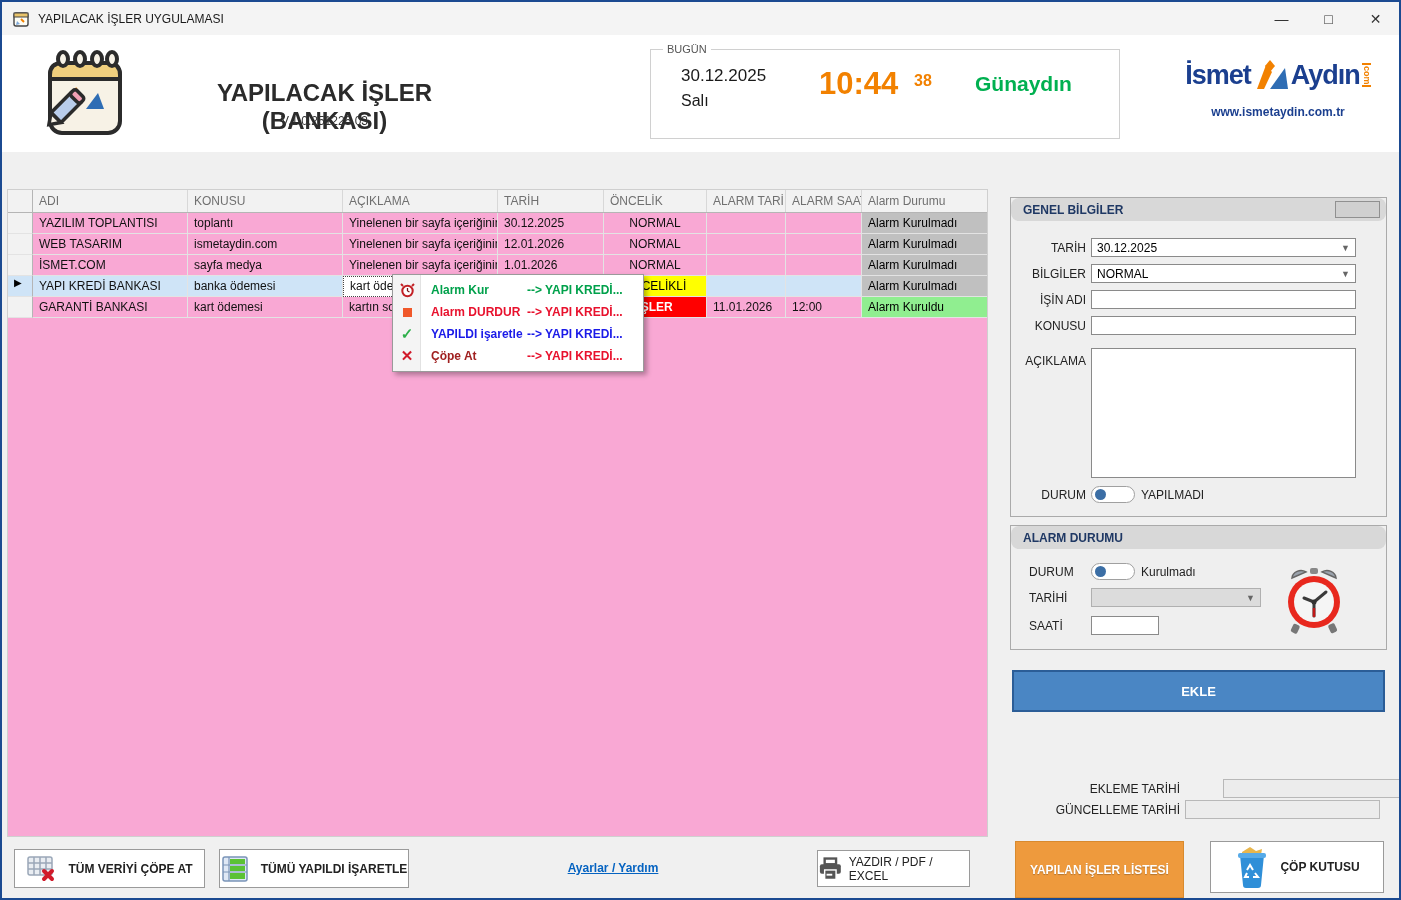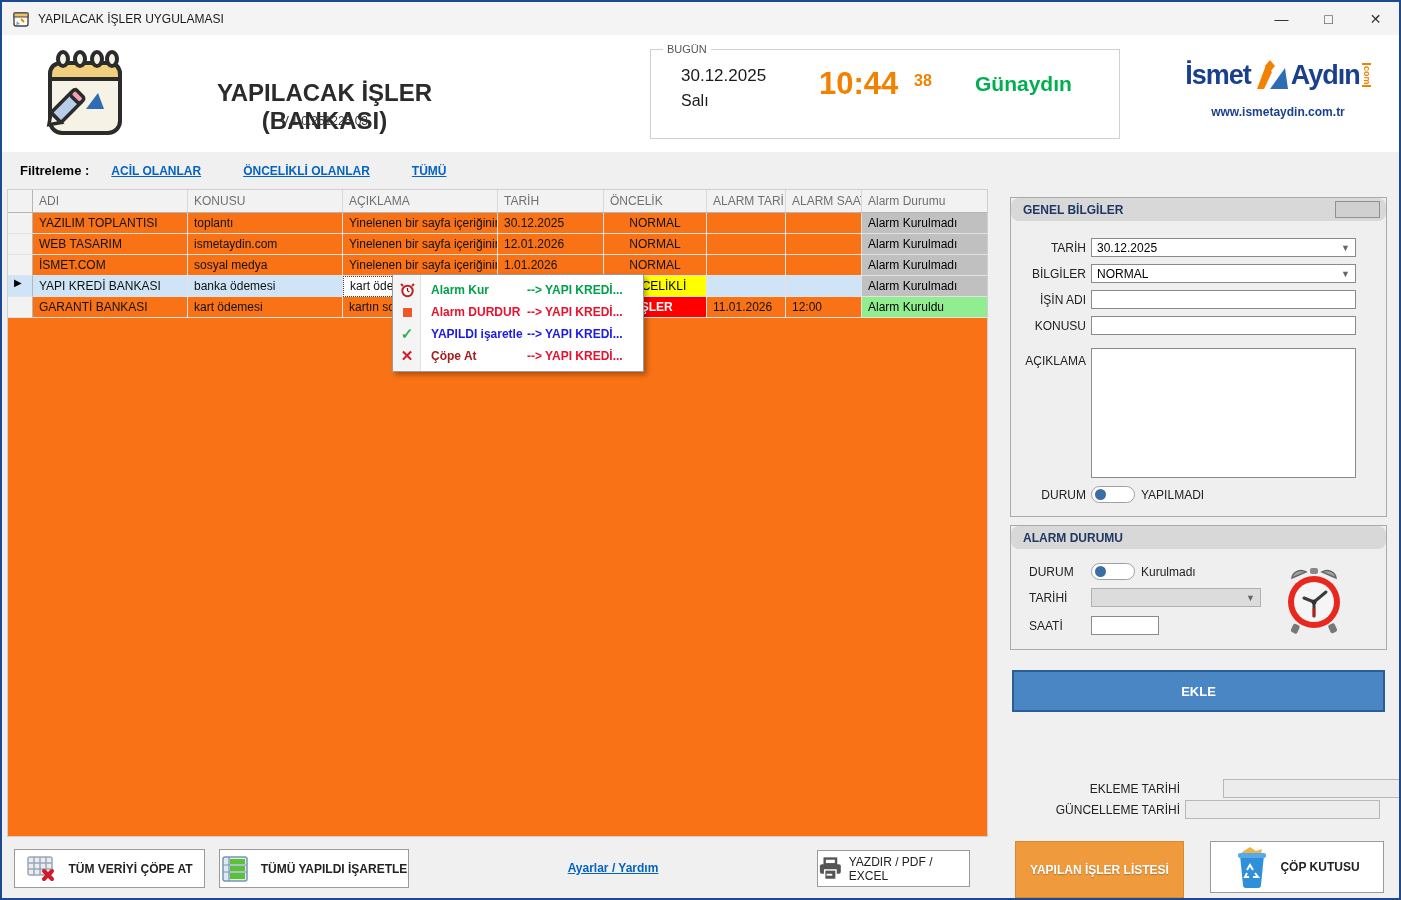--- a/index.html
+++ b/index.html
@@ -31,21 +31,21 @@
   .brand-txt { font-size:27px; font-weight:bold; color:#1b3f8f; letter-spacing:-1px; }
   .brand-mark { margin:0 2px; }
   .brand-com { writing-mode:vertical-rl; font-size:9px; font-weight:bold; color:#f28100; letter-spacing:0; line-height:9px; margin-left:2px; border-top:2px solid #f28100; border-bottom:2px solid #f28100; padding:1px 0; }
   .brand-site { text-align:center; font-size:12px; font-weight:bold; color:#1b3f8f; margin-top:14px; }
   
   .filterbar { position:absolute; left:0; top:150px; right:0; height:37px; background:#f0f0f0; display:flex; align-items:center; }
   .filter-label { margin-left:18px; font-size:13px; font-weight:bold; color:#000; }
   .filter-links { display:flex; margin-left:22px; gap:42px; }
   .filter-link { font-size:12px; font-weight:bold; color:#0563c1; text-decoration:underline; cursor:pointer; }
   
-  .grid { position:absolute; left:5px; top:187px; width:981px; height:648px; background:#f97316; border:1px solid #cfcfcf; font-size:12px; }
+  .grid { position:absolute; left:5px; top:187px; width:981px; height:648px; background:#f9a8d4; border:1px solid #cfcfcf; font-size:12px; }
   .grid-header { display:flex; height:23px; background:#f2f2f2; color:#707070; border-bottom:1px solid #b5b5b5; }
   .ghc { padding:4px 6px 0 6px; border-right:1px solid #d8d8d8; white-space:nowrap; overflow:hidden; }
   .grid-row { display:flex; height:21px; color:#111; }
   .cell { padding:3px 6px 0 6px; border-right:1px solid #e3e3e3; border-bottom:1px solid #e3e3e3; white-space:nowrap; overflow:hidden; }
   .c-rowhdr { width:25px; background:#f2f2f2; border-right:1px solid #b5b5b5; padding:1px 0 0 6px; color:#000; font-size:10px; }
   .c-adi{width:155px;} .c-konusu{width:155px;} .c-aciklama{width:155px;}
   .c-tarih{width:106px;} .c-oncelik{width:103px; text-align:center;}
   .c-atarih{width:79px;} .c-asaati{width:76px;} .c-adurumu{flex:1; border-right:none;}
   .grid-row.selected .cell { background:#cfe4f7; }
   .grid-row .c-oncelik.p-yellow { background:#ffff00 !important; color:#000; }
@@ -150,30 +150,20 @@
           <path d="M17 1 L22 7 L17 13 L12 7 z" fill="#f28100"></path>
           <path d="M17 30 L32 9 L35 30 z" fill="#2e6db4"></path>
         </svg>
         <span class="brand-txt">Aydın</span>
         <span class="brand-com">com</span>
       </div>
       <div class="brand-site">www.ismetaydin.com.tr</div>
     </div>
   </div>
 
-  <div class="filterbar">
-    <span class="filter-label">Filtreleme :</span>
-    <div class="filter-links" id="filter-links">
-  <span class="filter-link">ACİL OLANLAR</span>
-
-  <span class="filter-link">ÖNCELİKLİ OLANLAR</span>
-
-  <span class="filter-link">TÜMÜ</span>
-</div>
-  </div>
 
   <div class="grid">
     <div class="grid-header">
       <div class="ghc c-rowhdr"></div>
       <div class="ghc c-adi">ADI</div>
       <div class="ghc c-konusu">KONUSU</div>
       <div class="ghc c-aciklama">AÇIKLAMA</div>
       <div class="ghc c-tarih">TARİH</div>
       <div class="ghc c-oncelik" style="text-align:left">ÖNCELİK</div>
       <div class="ghc c-atarih">ALARM TARİ...</div>
@@ -201,21 +191,21 @@
     <div class="cell c-tarih">12.01.2026</div>
     <div class="cell c-oncelik">NORMAL</div>
     <div class="cell c-atarih"></div>
     <div class="cell c-asaati"></div>
     <div class="cell c-adurumu a-gray">Alarm Kurulmadı</div>
   </div>
 
   <div class="grid-row">
     <div class="cell c-rowhdr"><span class="sel-mark"></span></div>
     <div class="cell c-adi">İSMET.COM</div>
-    <div class="cell c-konusu">sosyal medya</div>
+    <div class="cell c-konusu">sayfa medya</div>
     <div class="cell c-aciklama">Yinelenen bir sayfa içeriğinin ...</div>
     <div class="cell c-tarih">1.01.2026</div>
     <div class="cell c-oncelik">NORMAL</div>
     <div class="cell c-atarih"></div>
     <div class="cell c-asaati"></div>
     <div class="cell c-adurumu a-gray">Alarm Kurulmadı</div>
   </div>
 
   <div class="grid-row selected">
     <div class="cell c-rowhdr"><span class="sel-mark">▶</span></div>

